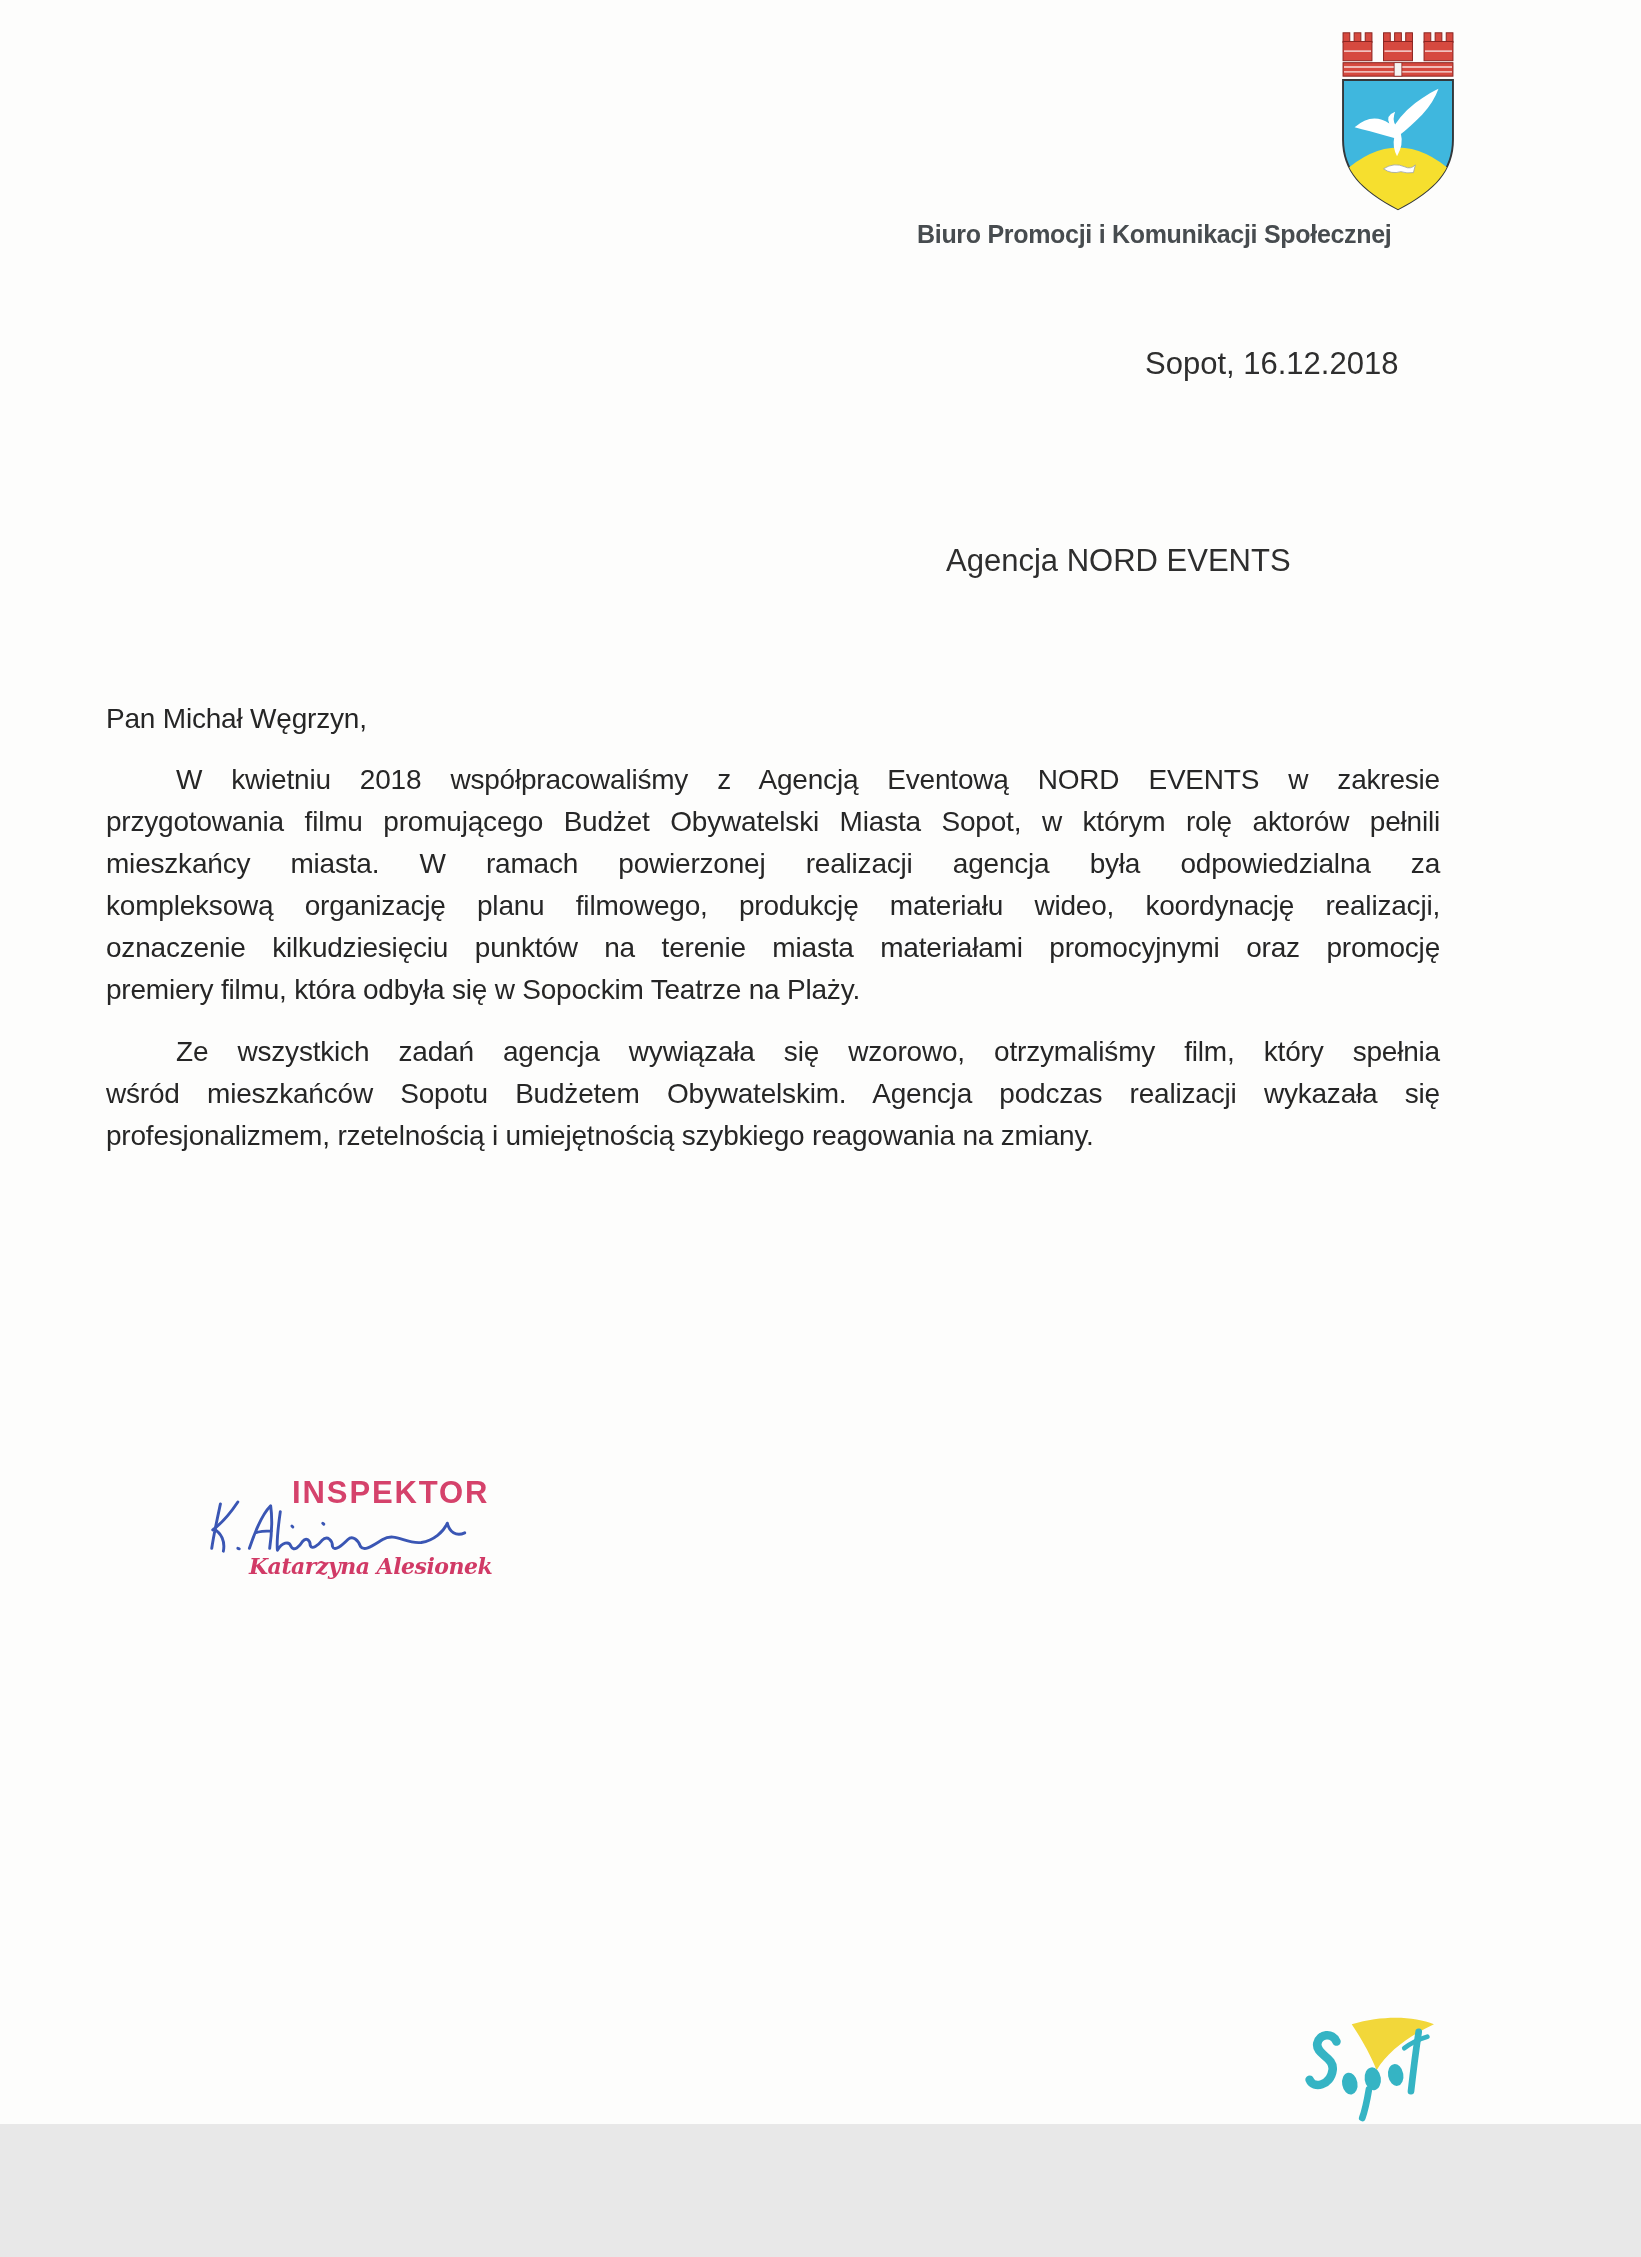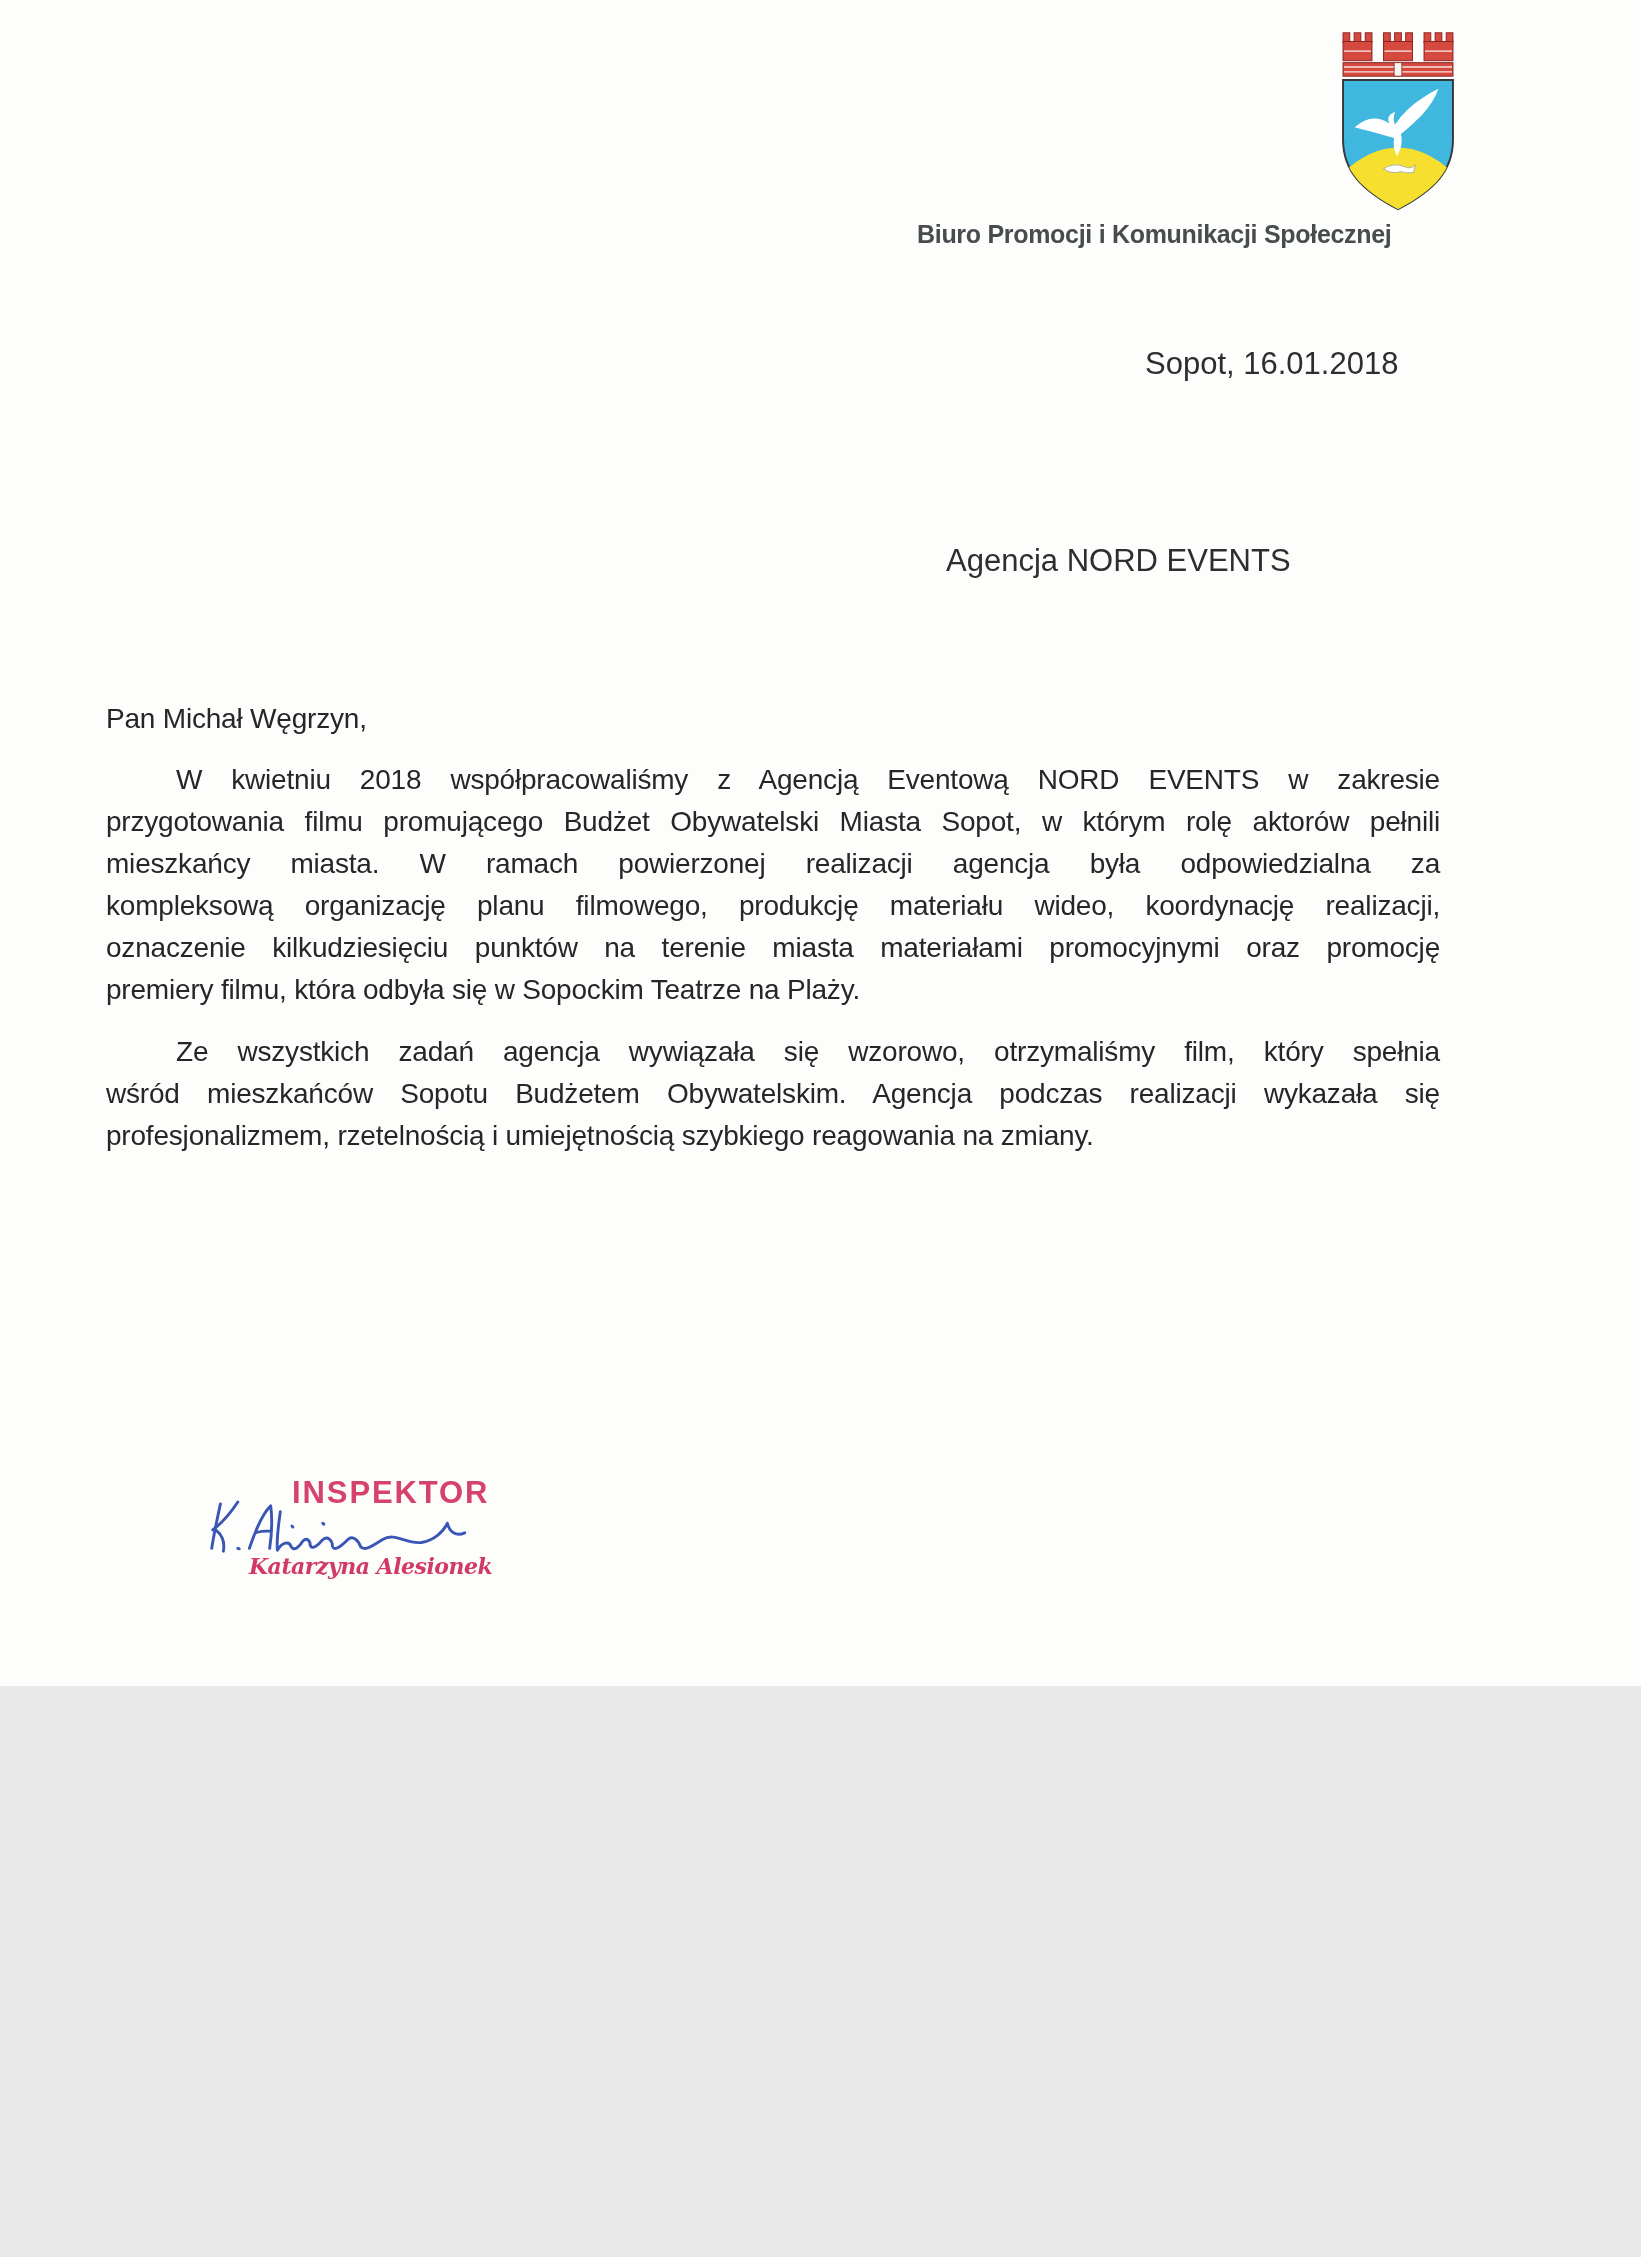--- a/index.html
+++ b/index.html
@@ -1,18 +1,18 @@
 <!DOCTYPE html>
 <html lang="pl"><head>
 <meta charset="utf-8">
 <style>
   html,body{margin:0;padding:0;background:#e8e8e8;}
   .page{
     position:relative;
-    width:1641px;height:1686px;
+    width:1641px;height:2124px;
     background:#fdfdfc;
     margin:0 auto;
     font-family:"Liberation Sans",sans-serif;
     color:#2a2a2a;
     overflow:hidden;
   }
   
   .coat{position:absolute;left:1338px;top:27px;width:120px;height:189px;}
   .office-name{
     position:absolute;left:917px;top:220px;
@@ -102,21 +102,21 @@
       <g clip-path="url(#shieldclip)">
         <path d="M4,151 Q61,99 118,151 L118,196 L4,196 Z" fill="#f6df2e"></path>
       </g>
       <path fill="#ffffff" d="M16,104 Q34,88 52,100 Q48,92 58,88 Q55,96 58,101 Q70,84 86,74 Q96,67 103,64 Q98,78 86,91 Q72,105 64,111 Q67,122 60,134 Q55,124 57,115 Q46,112 32,108 Q23,106 16,104 Z"></path>
       <path fill="#ffffff" stroke="#9aa0a4" stroke-width="0.8" d="M46,147 Q57,140 68,145 Q74,148 79,143 L77,151 Q70,152 64,150 Q54,153 46,147 Z"></path>
     </g>
   </svg>
 
   <div class="office-name">Biuro Promocji i Komunikacji Społecznej</div>
 
-  <div class="dateline">Sopot, 16.01.2018</div>
+  <div class="dateline">Sopot, 16.12.2018</div>
 
   <div class="addressee">Agencja NORD EVENTS</div>
 
   <div class="letter-body">
     <div class="salutation">Pan Michał Węgrzyn,</div>
 
     <div class="para">
       <div class="ln first">W kwietniu 2018 współpracowaliśmy z Agencją Eventową NORD EVENTS w zakresie</div>
       <div class="ln">przygotowania filmu promującego Budżet Obywatelski Miasta Sopot, w którym rolę aktorów pełnili</div>
       <div class="ln">mieszkańcy miasta. W ramach powierzonej realizacji agencja była odpowiedzialna za</div>

